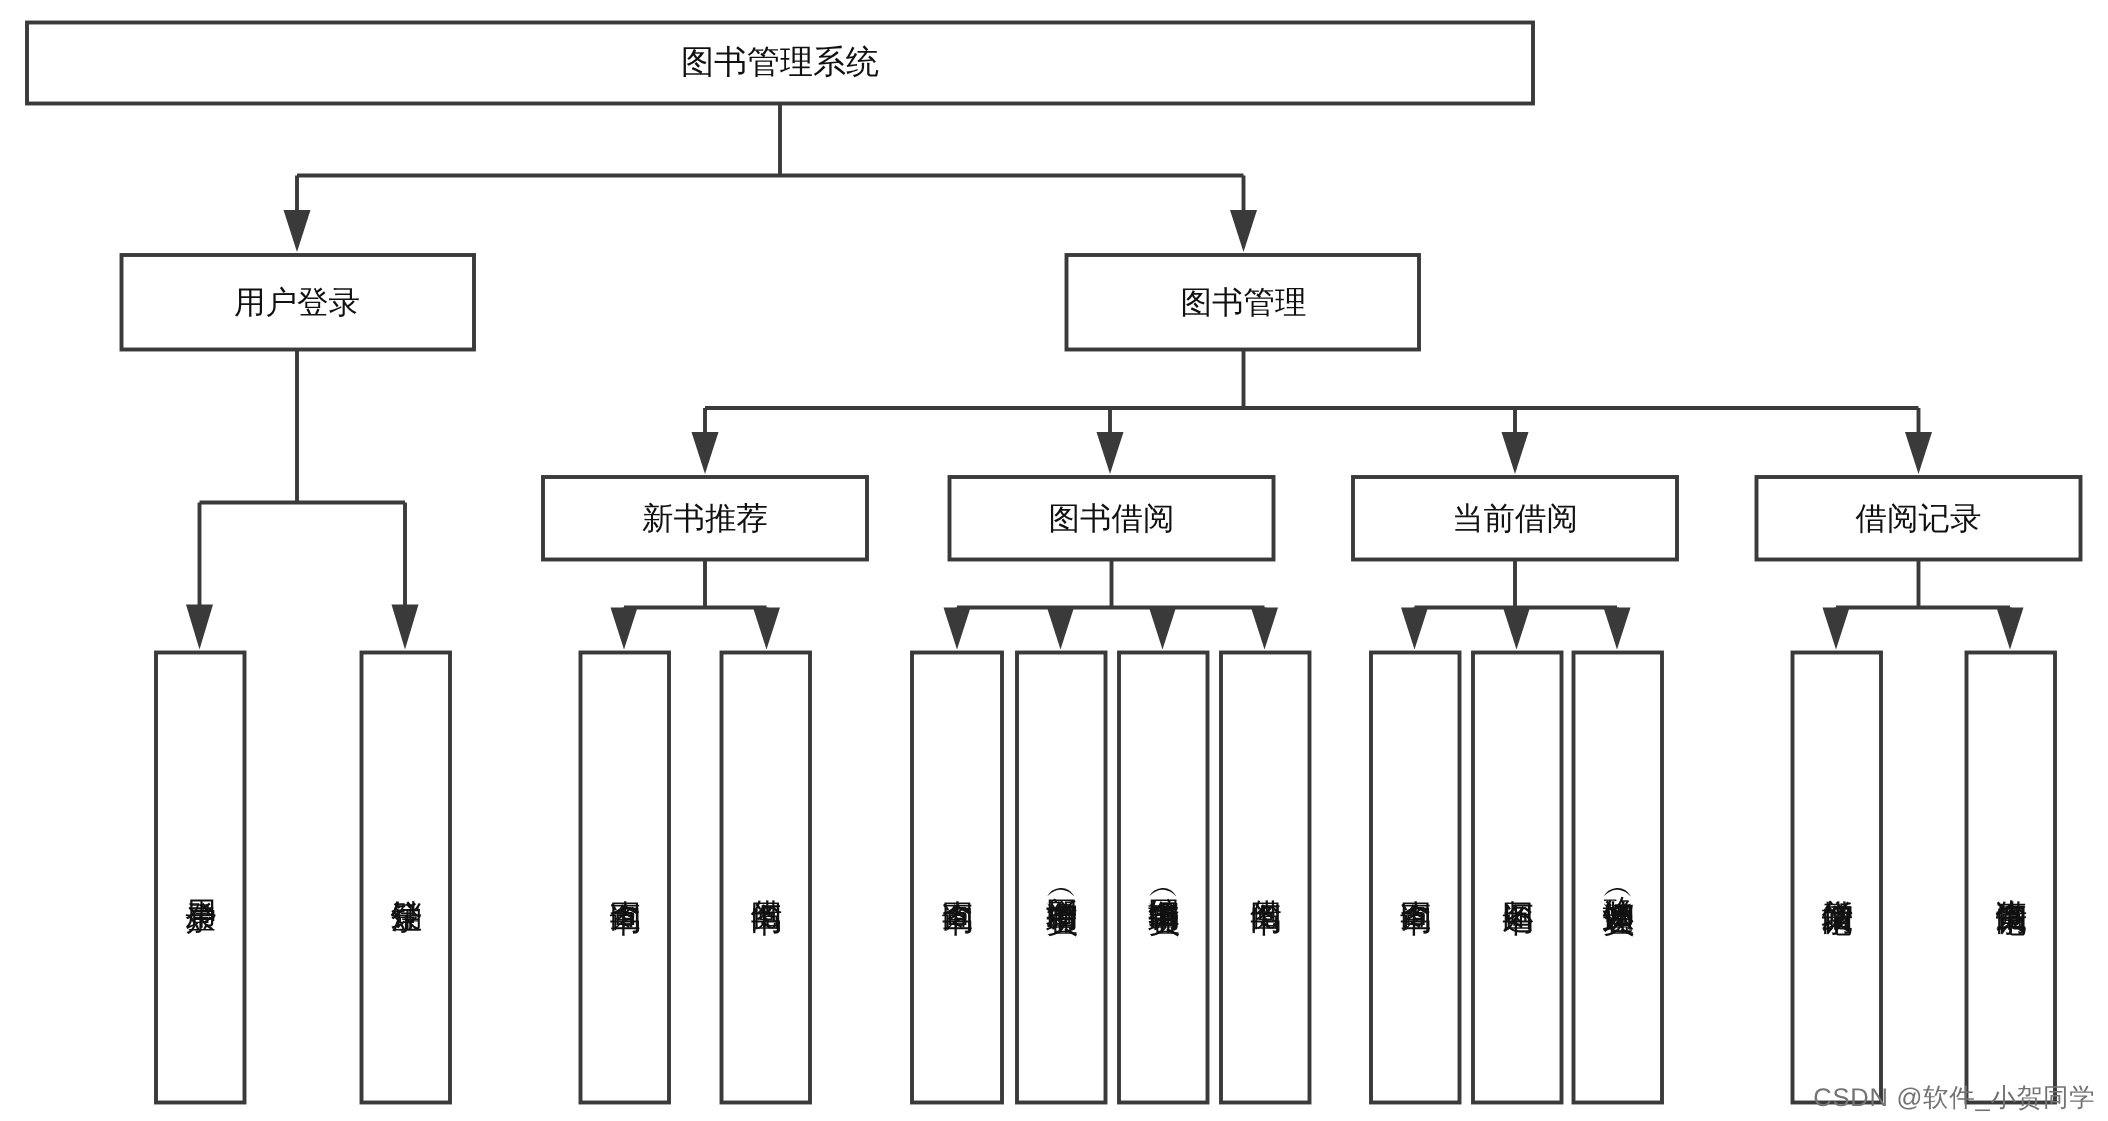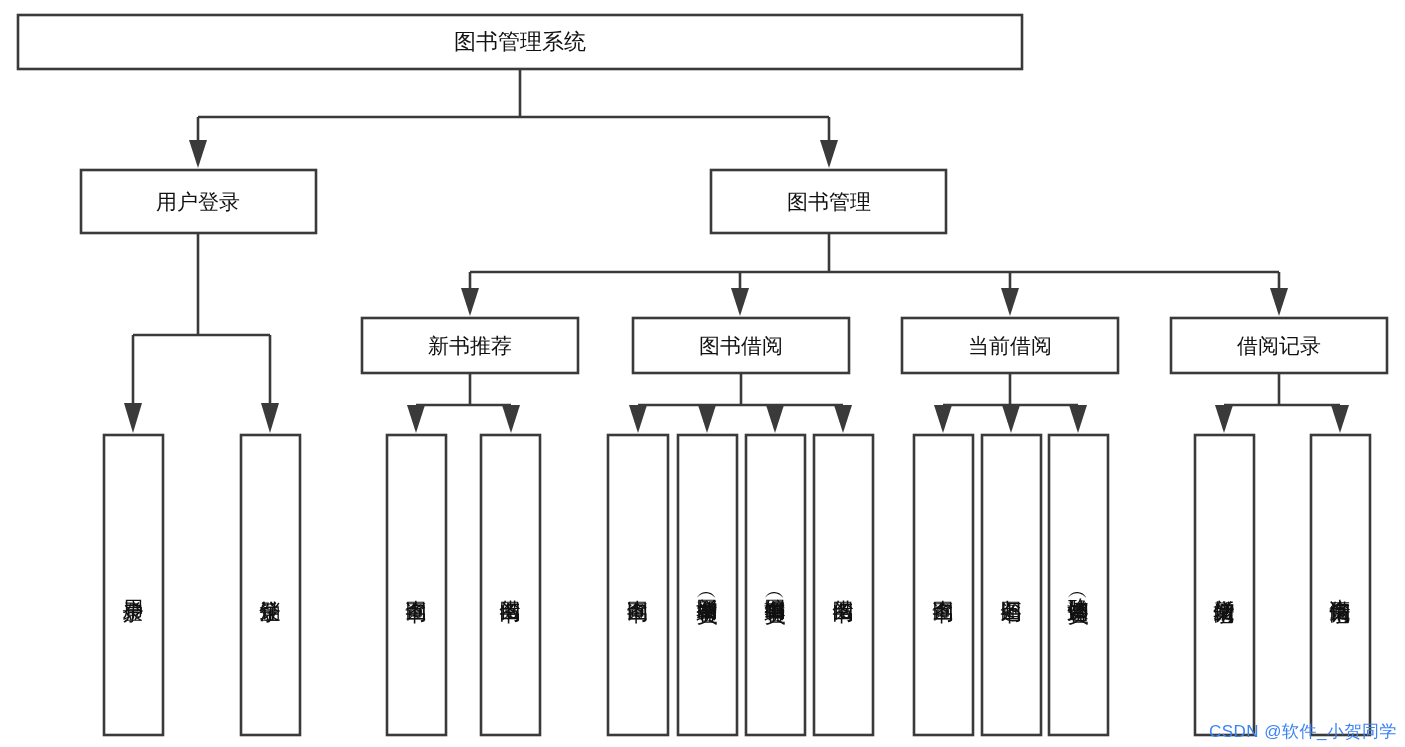--- a/index.html
+++ b/index.html
@@ -69,21 +69,21 @@
     white-space: nowrap;
     text-align: center;
     pointer-events: none;
   }
   .watermark {
     position: absolute;
     right: 8px;
     bottom: 4px;
     font-family: "Liberation Sans", "DejaVu Sans", sans-serif;
     font-size: 17px;
-    color: #3b82f6;
+    color: #737373;
     white-space: nowrap;
     letter-spacing: 0.5px;
   }
 </style>
 </head>
 <body>
 
 <div id="diagram-root">
 
   <svg id="tree-svg" viewBox="0 0 1405 747">

